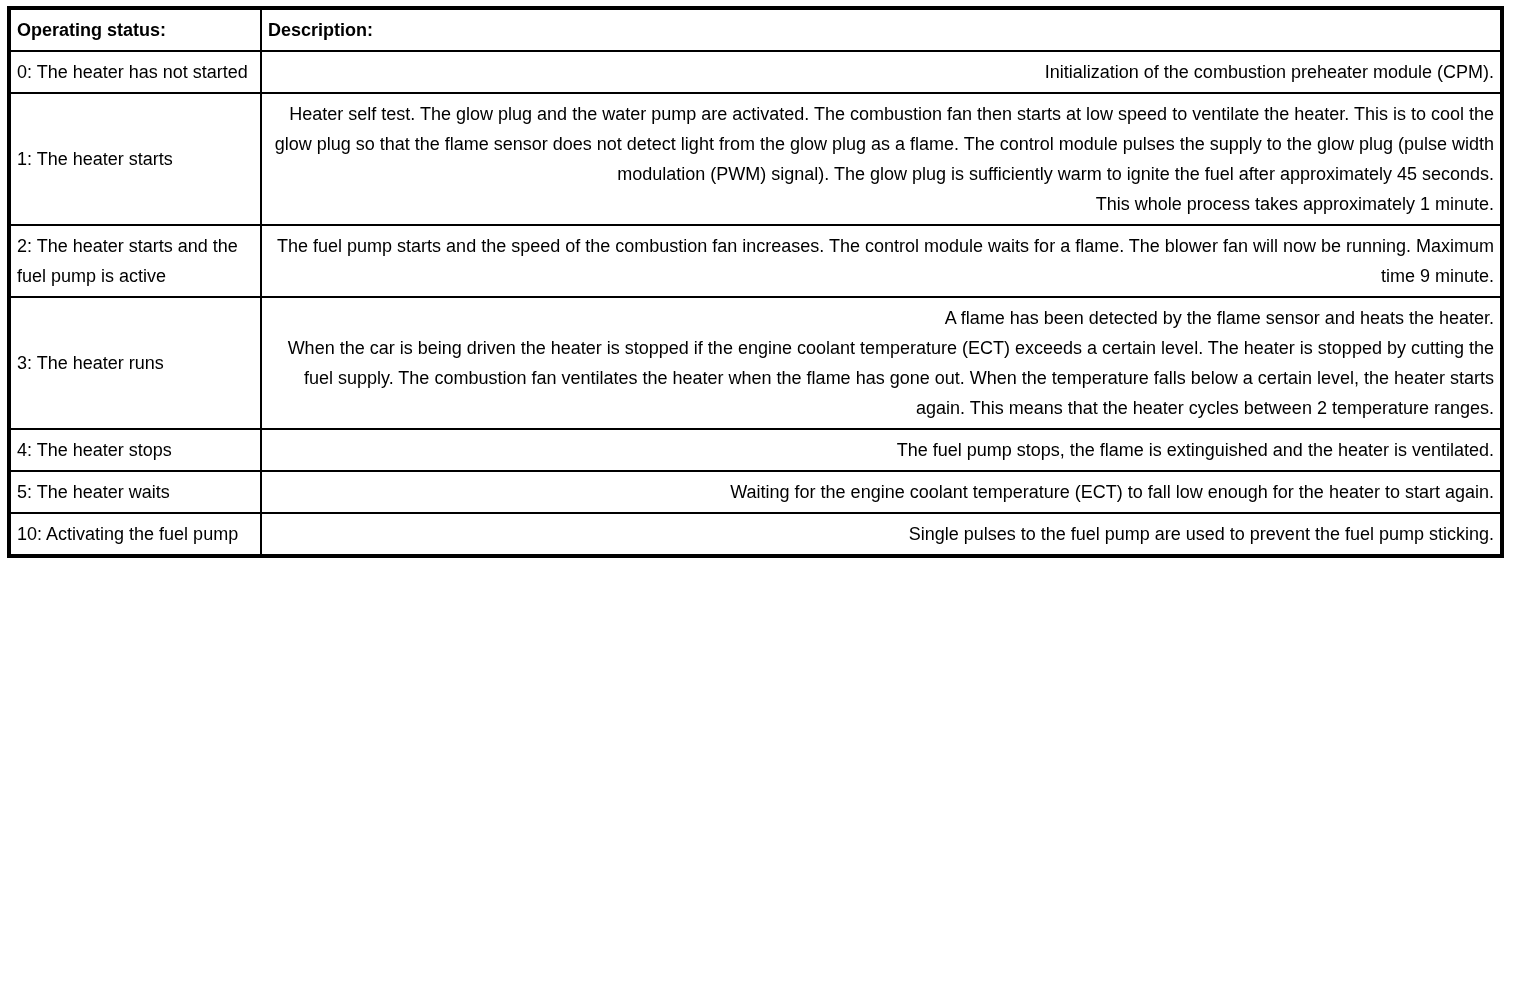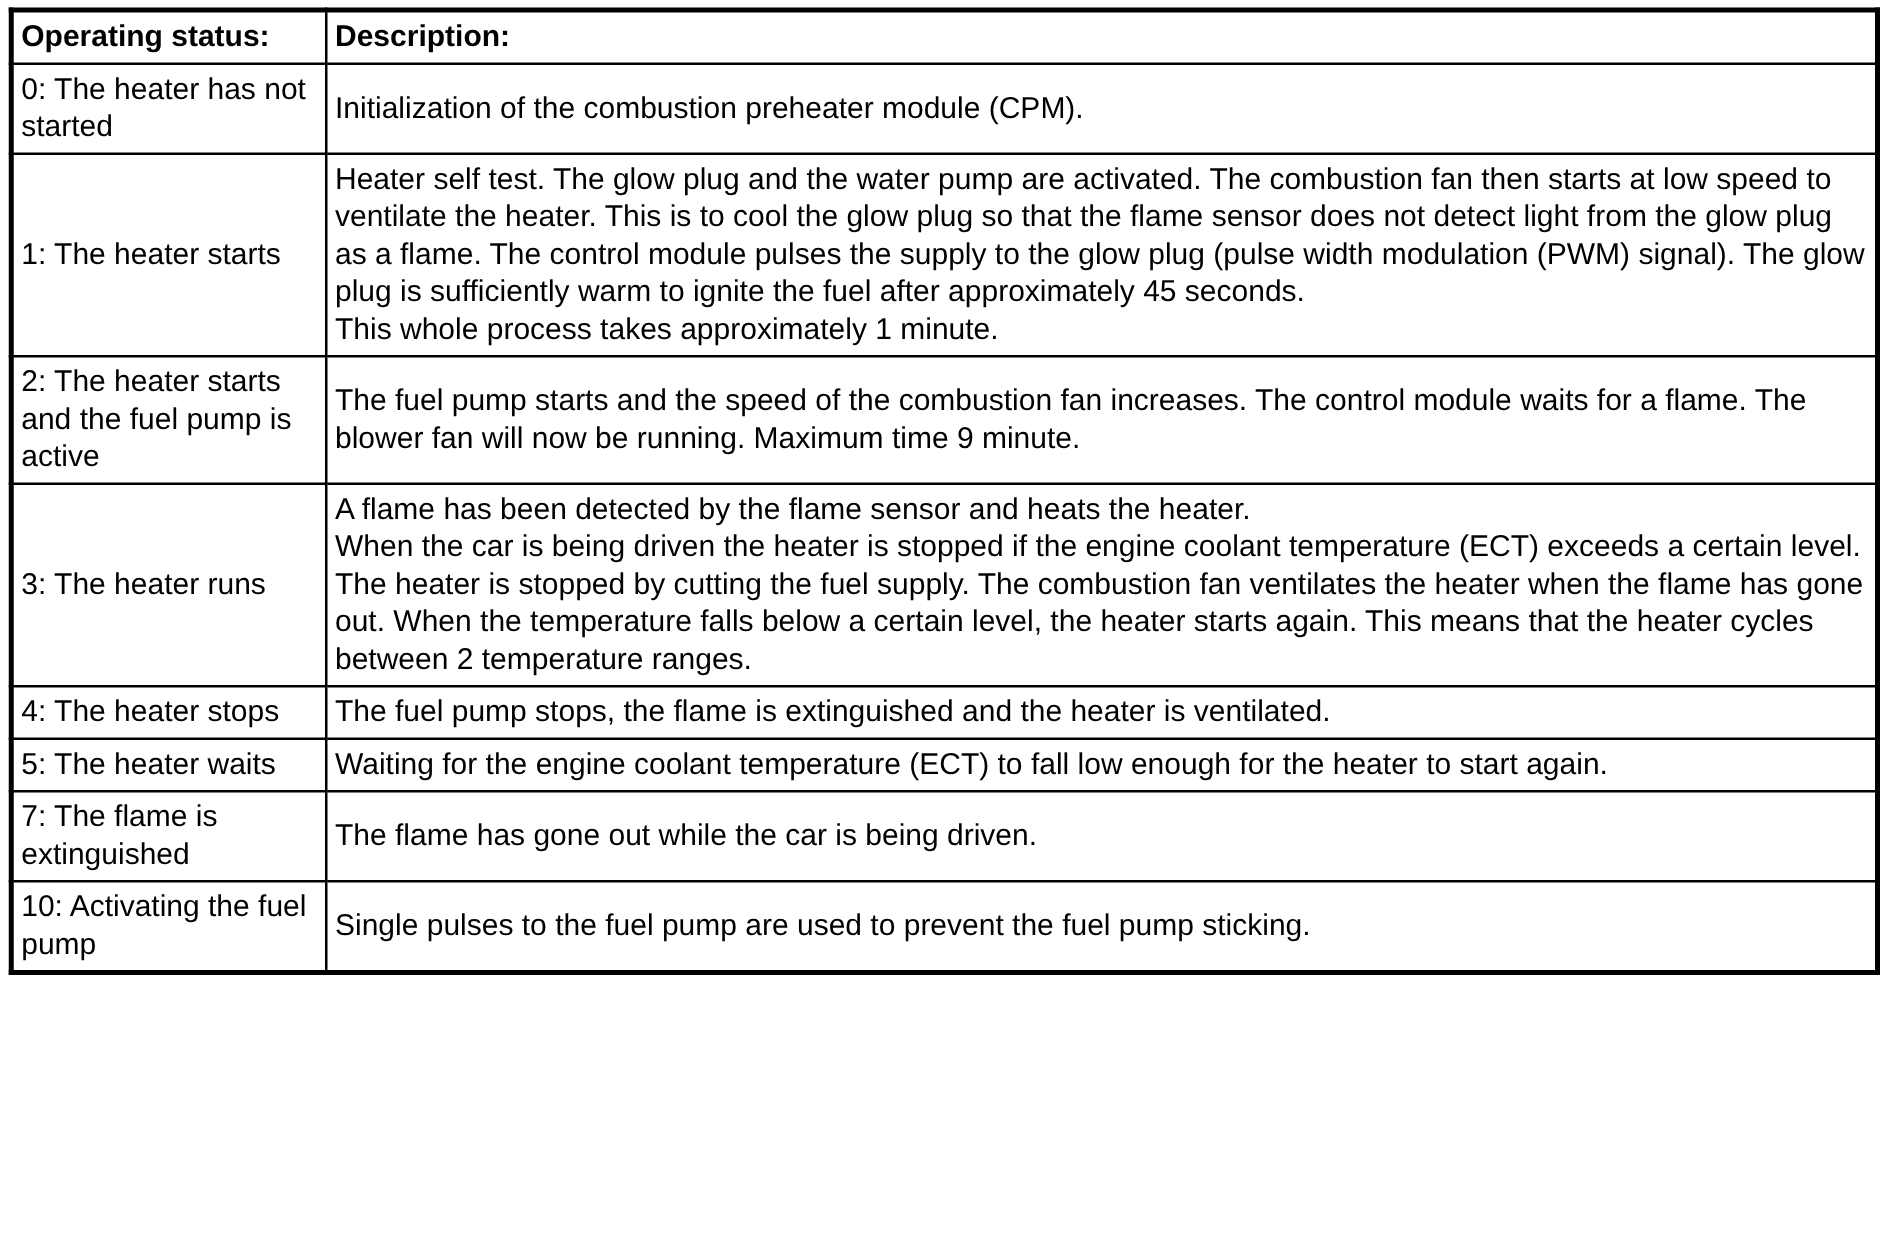--- a/index.html
+++ b/index.html
@@ -24,40 +24,41 @@
     left: 7px;
     width: 1497px;
     border-collapse: collapse;
     table-layout: fixed;
     background: #ffffff;
     border: 4px solid #000000;
   }
   table.status-table th,
   table.status-table td {
     border: 2px solid #000000;
-    font-size: 24px;
+    font-size: 18px;
     line-height: 30px;
     vertical-align: middle;
     padding: 5px 6px;
     color: #000000;
     background: #ffffff;
     overflow: hidden;
   }
   table.status-table col.col-status { width: 252px; }
   table.status-table th {
     text-align: left;
     font-weight: bold;
   }
   td.status-cell {
     white-space: normal;
     word-wrap: break-word;
   }
   td.description-cell {
     white-space: pre-line;
     word-wrap: break-word;
+    text-align: right;
   }
 </style>
 </head>
 <body>
 
 <div class="page">
   <table class="status-table">
     <colgroup>
       <col class="col-status">
       <col class="col-description">
@@ -89,22 +90,18 @@
         </tr>
         <tr>
           <td class="status-cell">4: The heater stops</td>
           <td class="description-cell">The fuel pump stops, the flame is extinguished and the heater is ventilated.</td>
         </tr>
         <tr>
           <td class="status-cell">5: The heater waits</td>
           <td class="description-cell">Waiting for the engine coolant temperature (ECT) to fall low enough for the heater to start again.</td>
         </tr>
         <tr>
-          <td class="status-cell">7: The flame is extinguished</td>
-          <td class="description-cell">The flame has gone out while the car is being driven.</td>
-        </tr>
-        <tr>
           <td class="status-cell">10: Activating the fuel pump</td>
           <td class="description-cell">Single pulses to the fuel pump are used to prevent the fuel pump sticking.</td>
         </tr>
       </tbody>
   </table>
 </div>
 
 </body></html>

